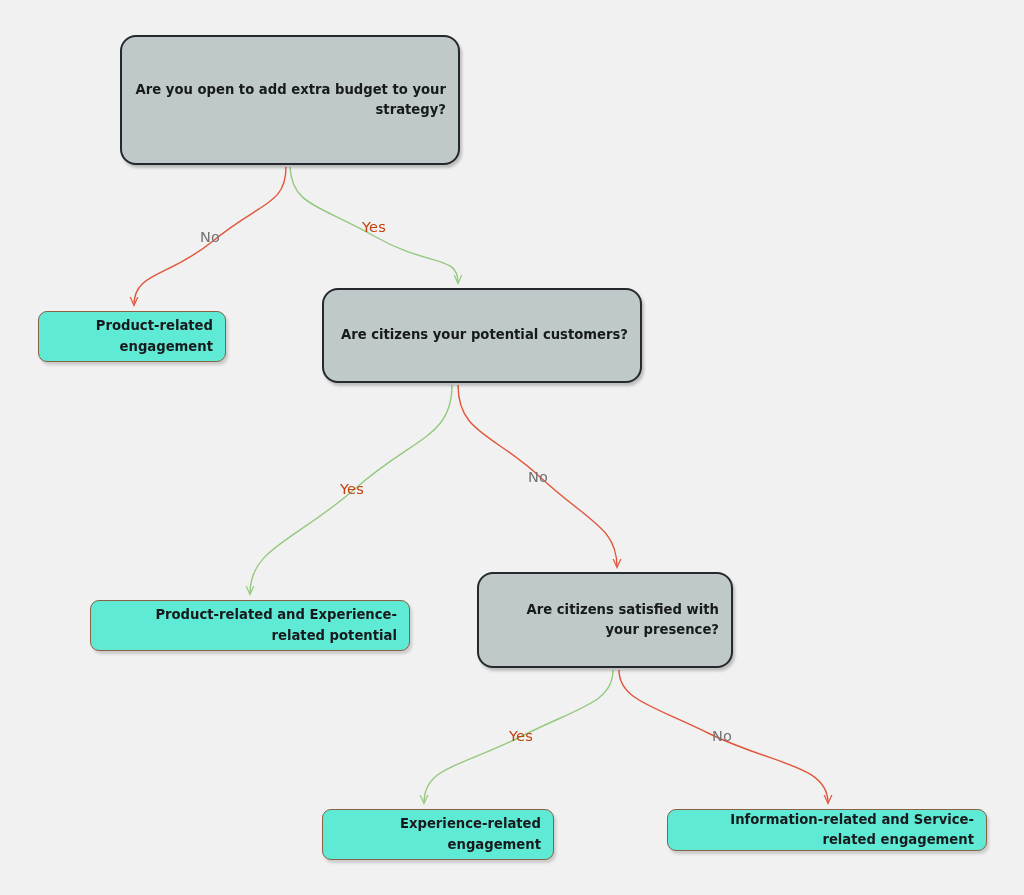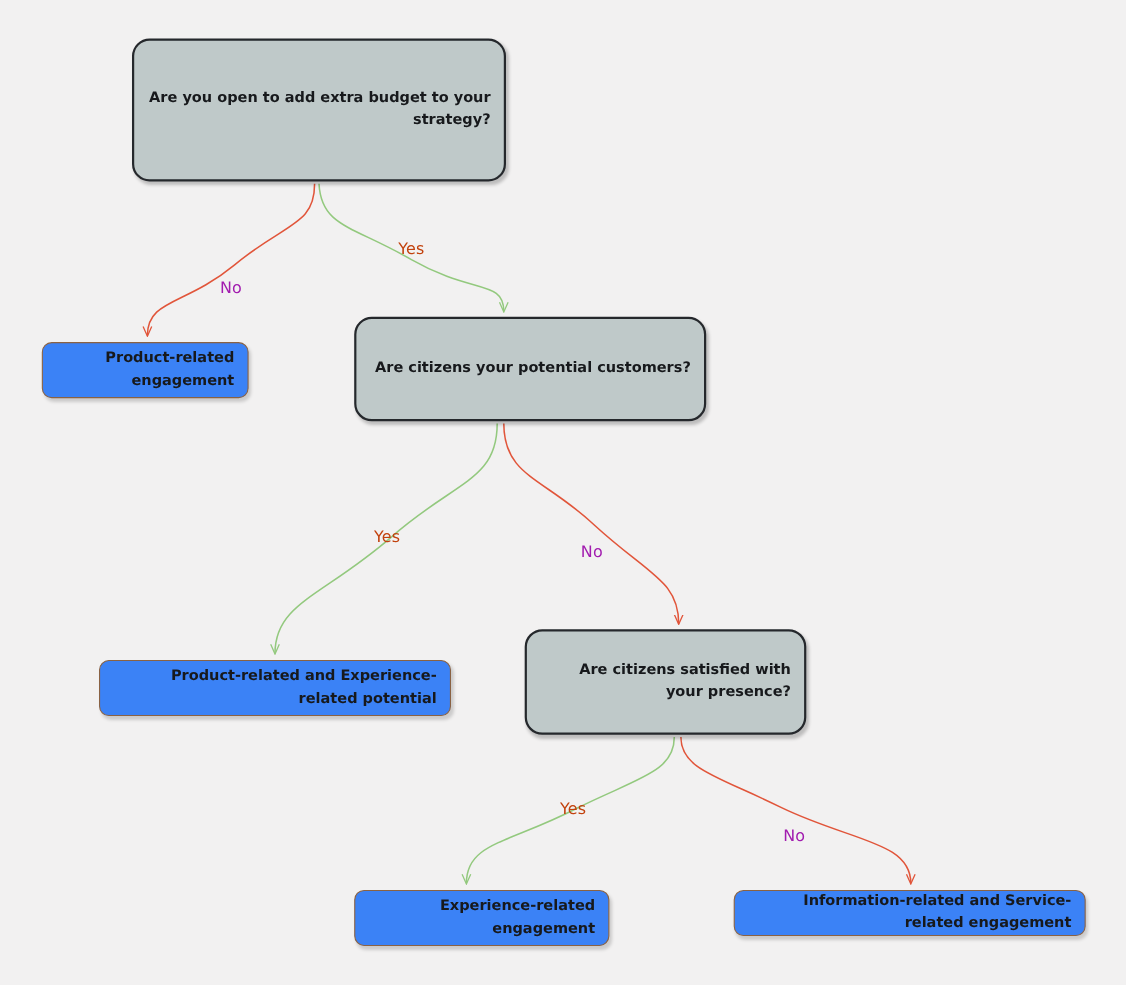--- a/index.html
+++ b/index.html
@@ -36,21 +36,21 @@
   .edge-label {
     position: absolute;
     font-family: "DejaVu Sans", sans-serif;
     font-size: 14.5px;
     font-weight: 400;
     white-space: nowrap;
     transform: translate(-50%, -50%);
     letter-spacing: 0.2px;
   }
   .edge-label.yes { color: #c2410c; }
-  .edge-label.no  { color: #a21caf; margin-top: 25px; }
+  .edge-label.no  { color: #737373; }
 
   .node {
     position: absolute;
     box-sizing: border-box;
     display: flex;
     align-items: center;
     justify-content: center;
     text-align: right;
     font-family: "DejaVu Sans", sans-serif;
     font-weight: bold;
@@ -59,21 +59,21 @@
     color: #17191c;
     padding: 6px 12px;
   }
   .node-decision {
     background: #bfc9c9;
     border: 2.2px solid #25282c;
     border-radius: 16px;
     box-shadow: 2px 3px 3px rgba(0,0,0,0.22);
   }
   .node-outcome {
-    background: #3b82f6;
+    background: #5eead4;
     border: 1.6px solid #8a6243;
     border-radius: 9px;
     box-shadow: 2px 3px 3px rgba(0,0,0,0.16);
   }
   .node-label {
     display: block;
     width: 100%;
   }
 </style>
 </head>

